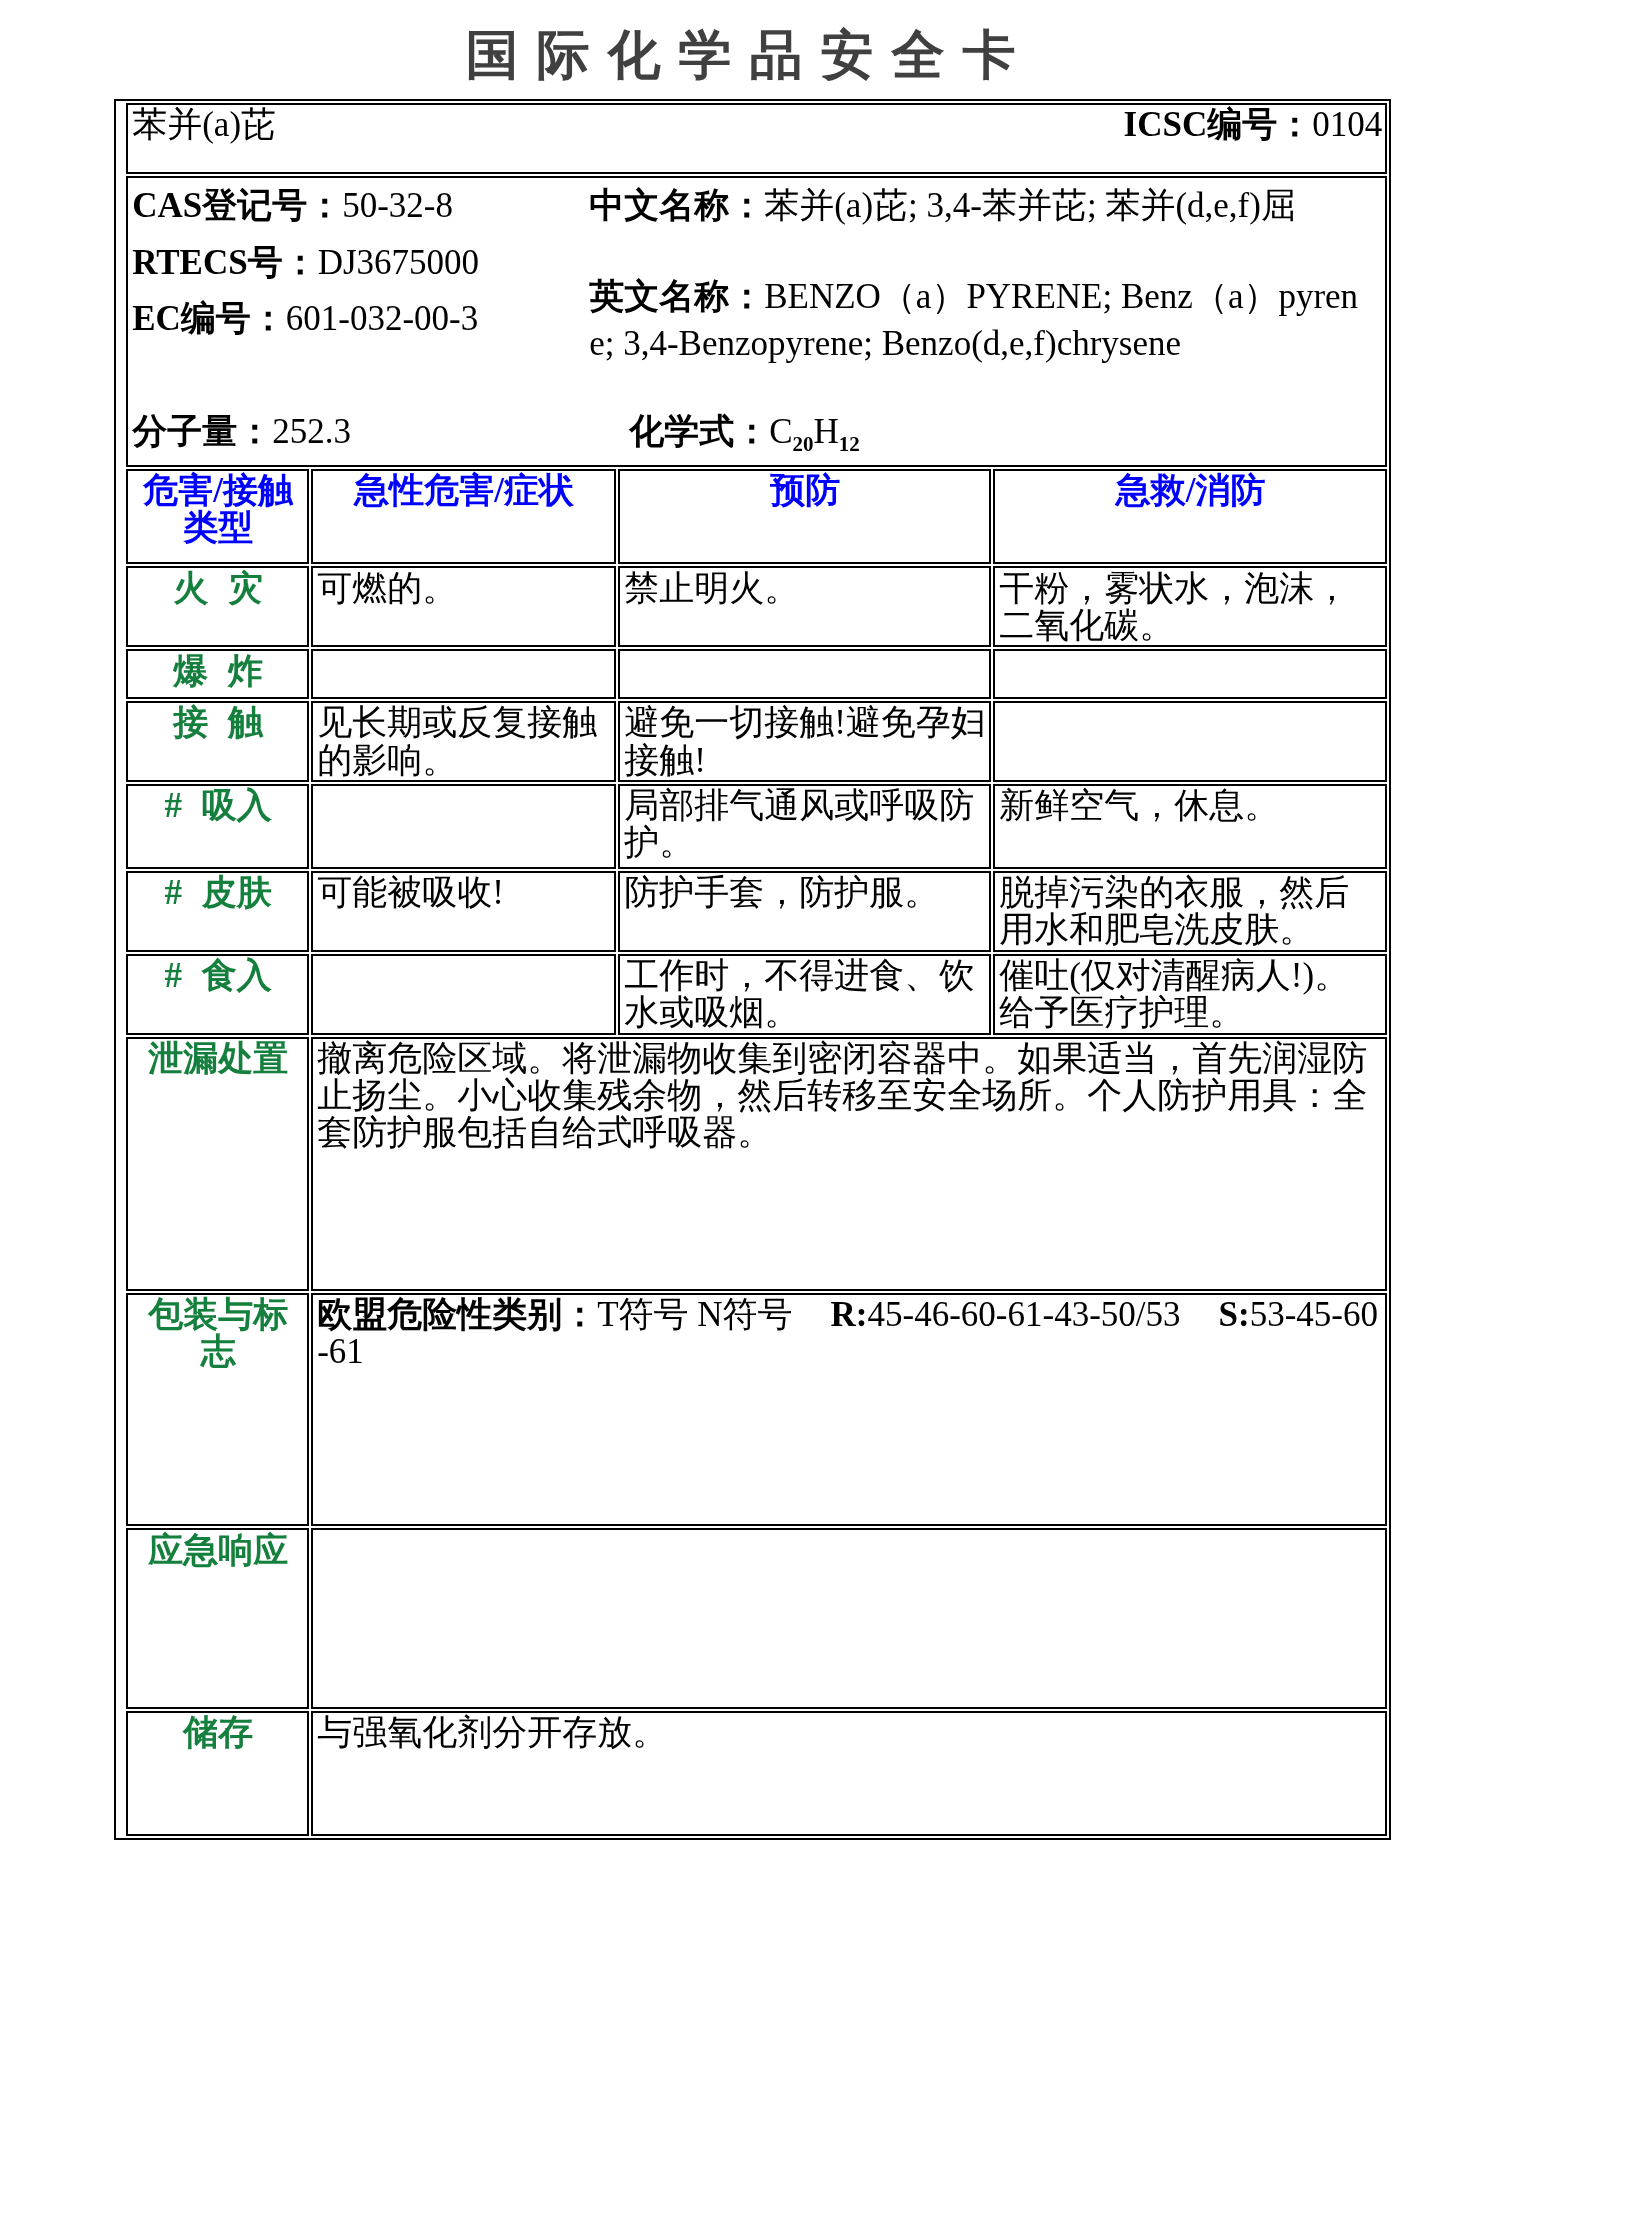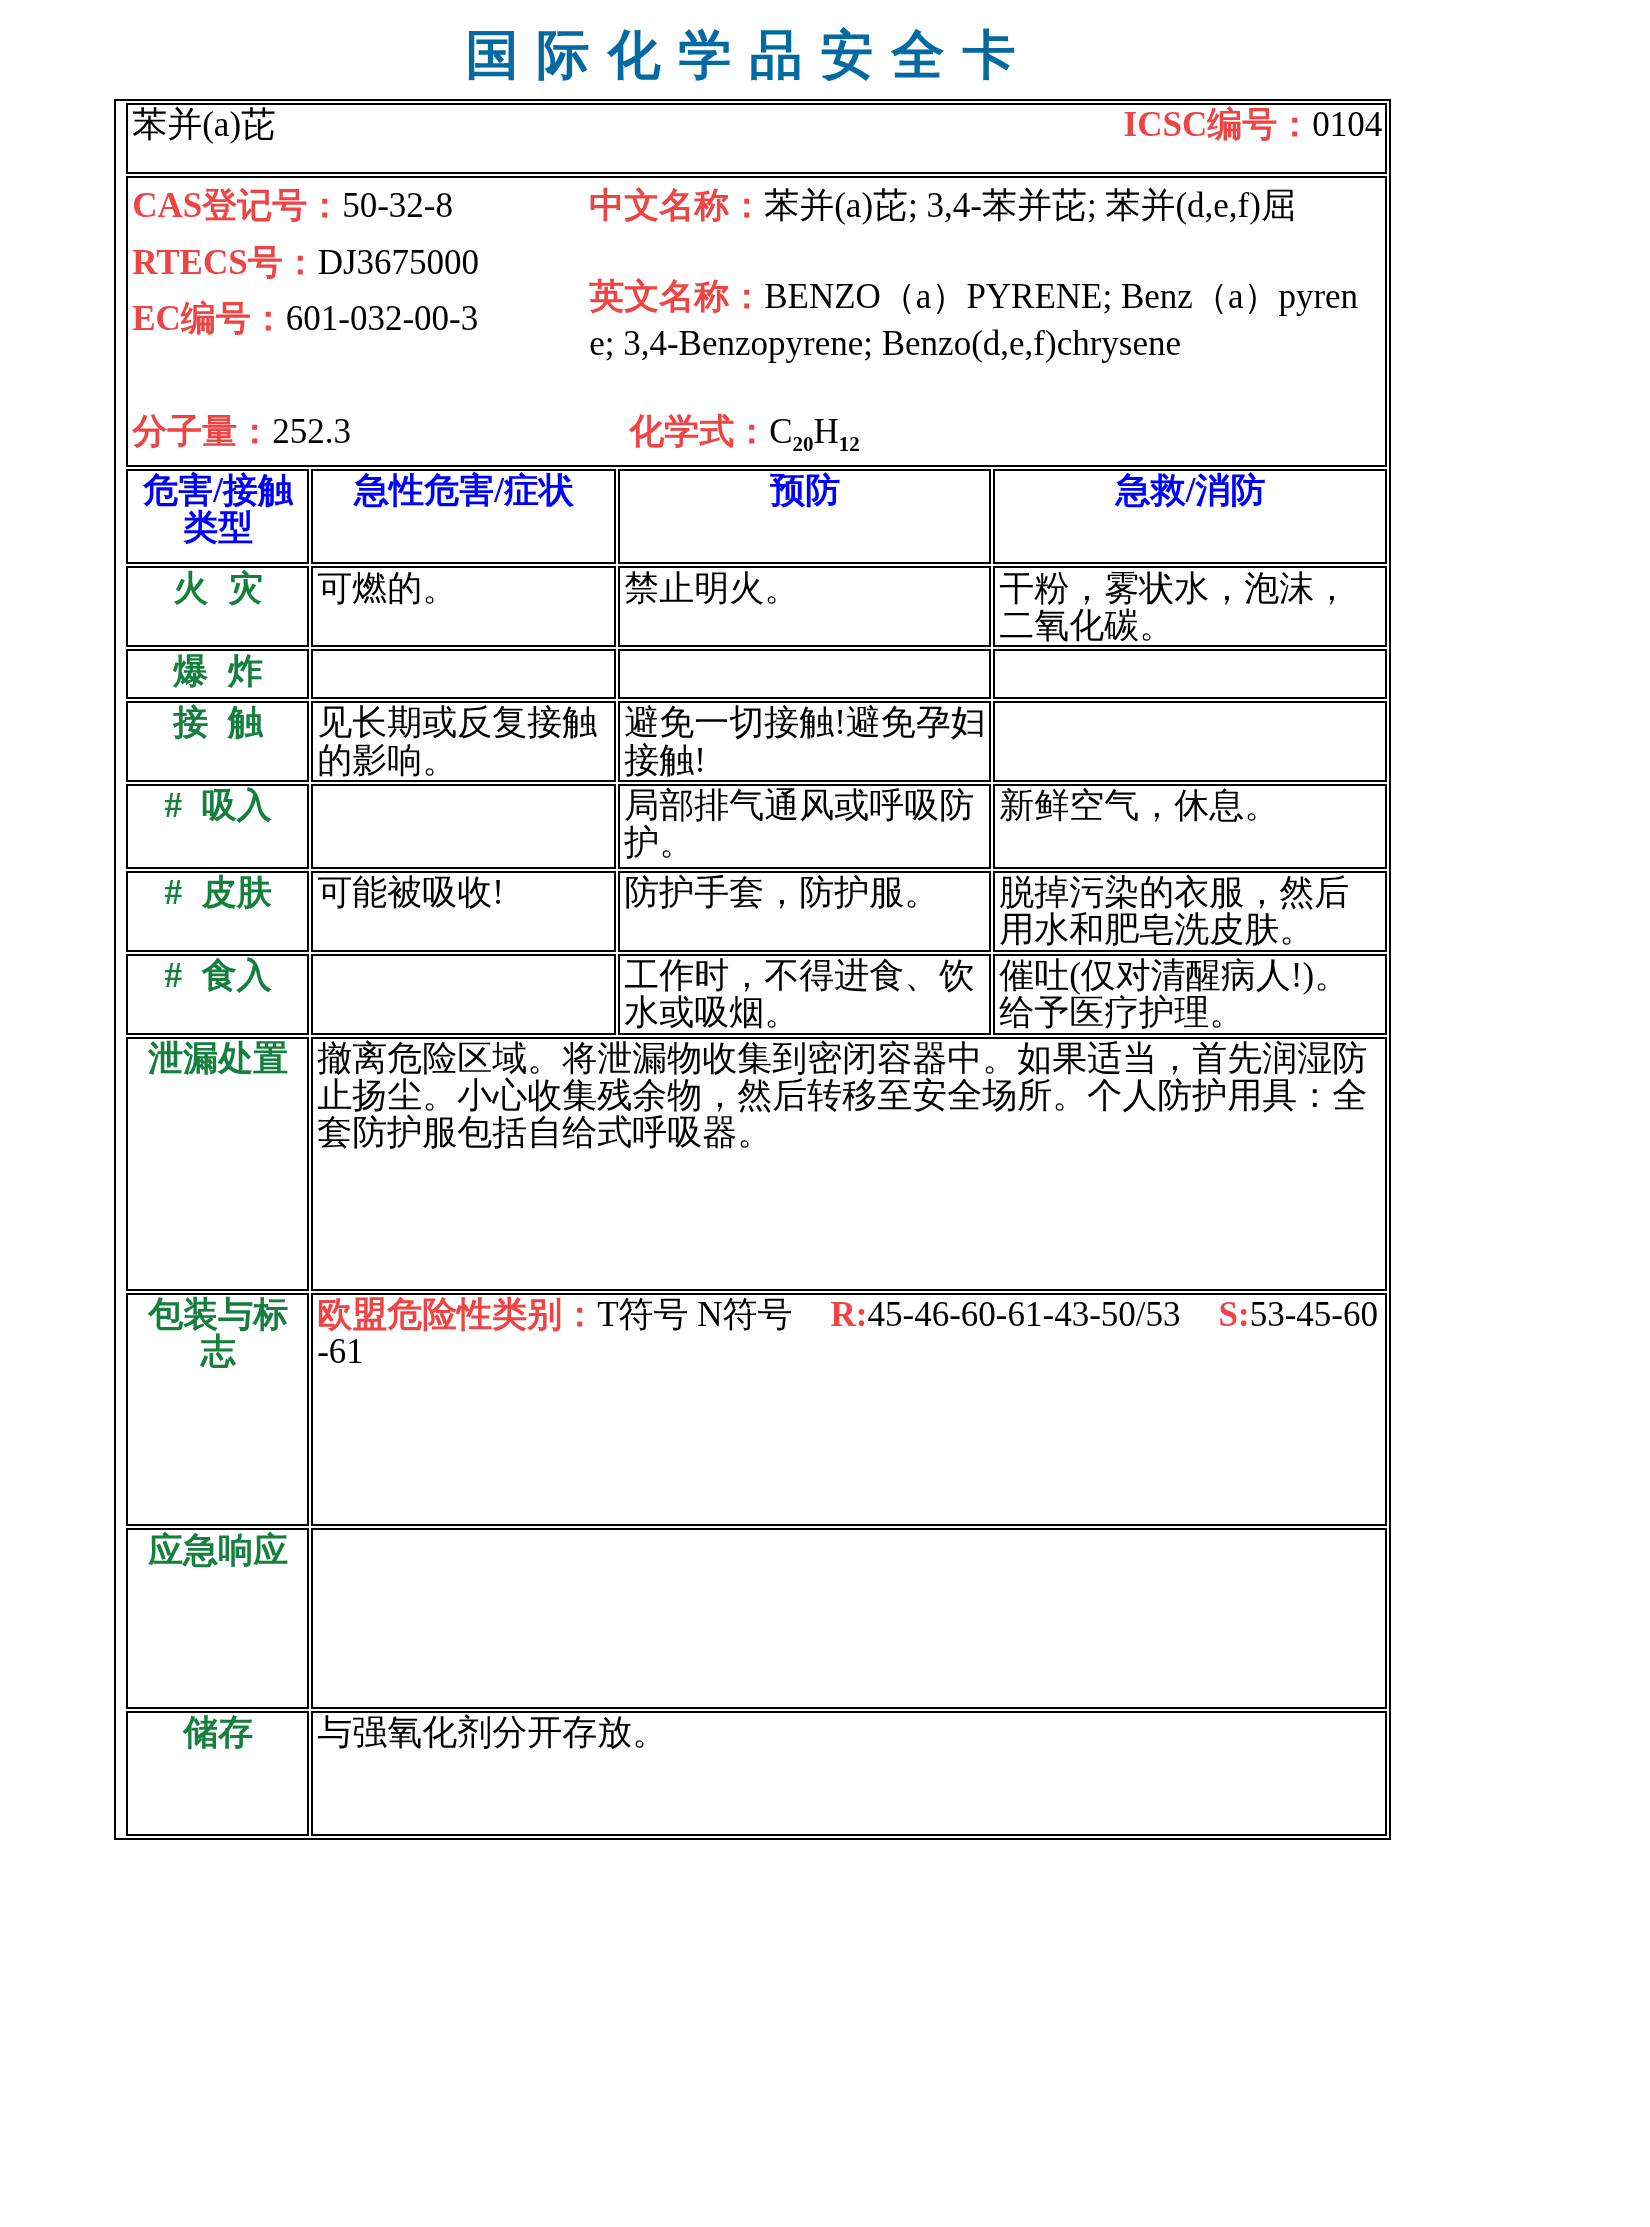--- a/index.html
+++ b/index.html
@@ -8,21 +8,21 @@
     background: #ffffff;
     width: 1650px;
     height: 2227px;
     font-family: "Liberation Serif", "DejaVu Serif", serif;
     color: #000000;
   }
   .page-title {
     margin: 28px 0 15.3px 122px;
     width: 1255px;
     text-align: center;
-    color: #0369a1;
+    color: #404040;
     font-size: 53px;
     font-weight: 900;
     letter-spacing: 18px;
     line-height: 1.05;
     white-space: nowrap;
   }
   table.card {
     margin-left: 114px;
     width: 1255px;
     table-layout: fixed;
@@ -50,21 +50,21 @@
   tr.rh-contact   > td { height: 70px; }
   tr.rh-inhal     > td { height: 78px; }
   tr.rh-skin      > td { height: 70px; }
   tr.rh-eyes      > td { height: 112px; }
   tr.rh-ingest    > td { height: 72px; }
   tr.rh-spill     > td { height: 247px; }
   tr.rh-pack      > td { height: 227px; }
   tr.rh-emerg     > td { height: 174px; }
   tr.rh-store     > td { height: 118px; }
 
-  .bl { color: #ef4444; font-weight: bold; }
+  .bl { color: #000000; font-weight: bold; }
   td.lab {
     text-align: center;
     vertical-align: middle;
     color: #15803d;
     font-weight: bold;
     padding: 0;
     word-spacing: 11px;
     line-height: 1.15;
   }
   td.hd {

